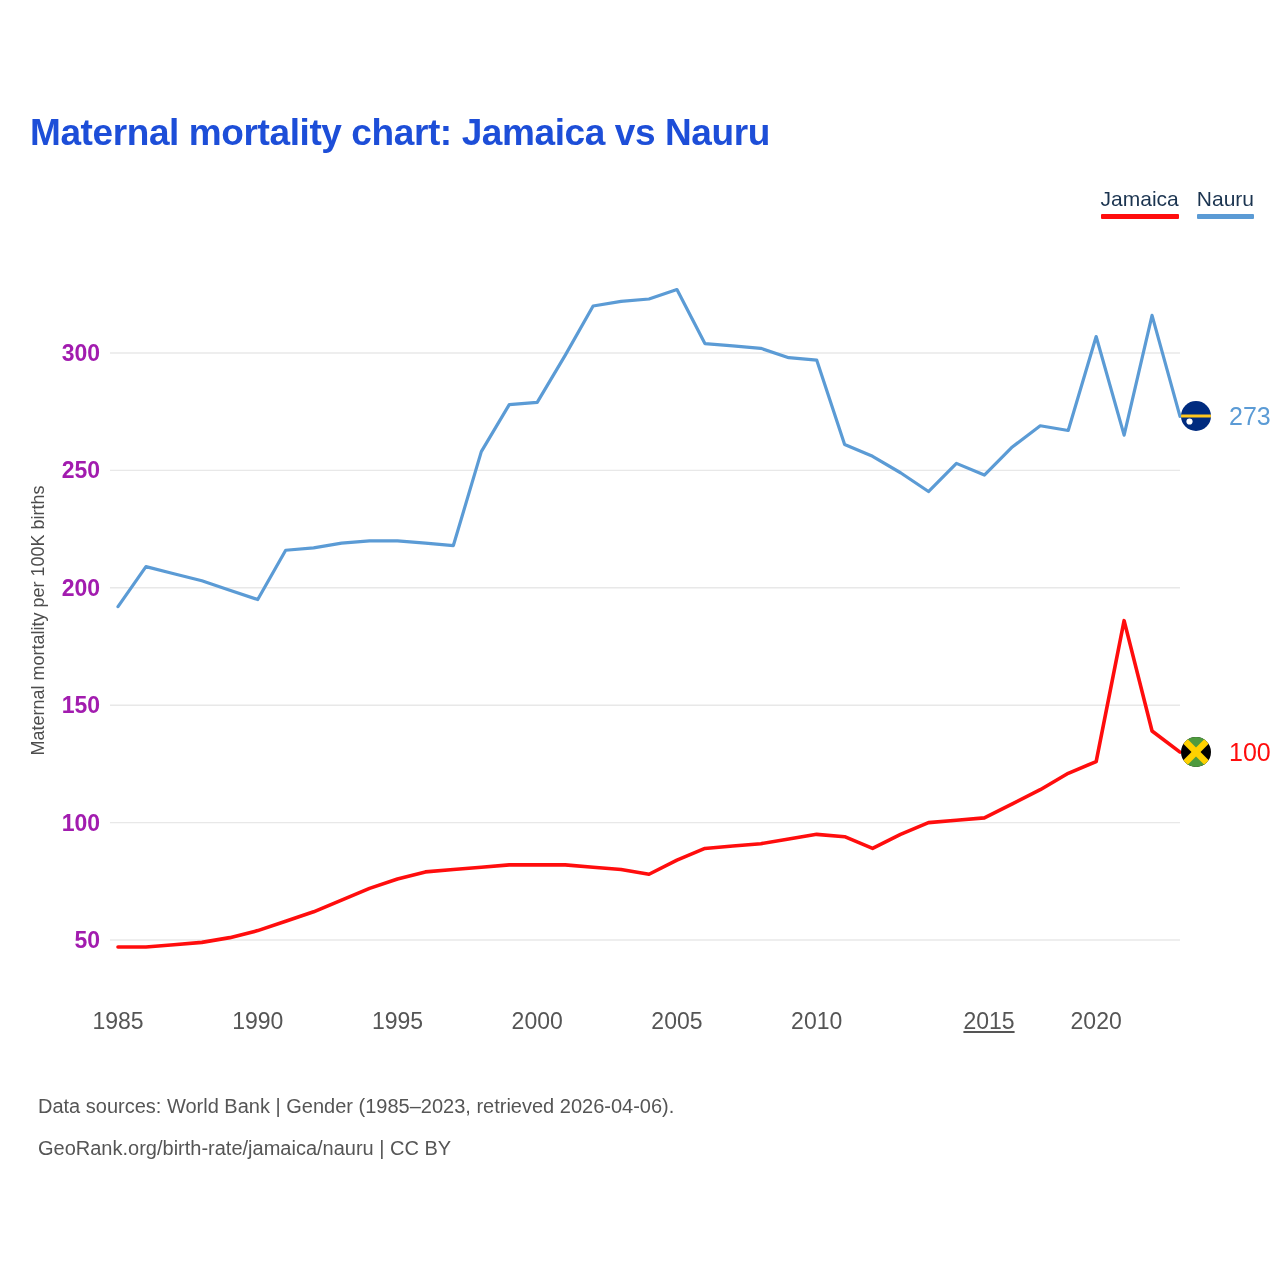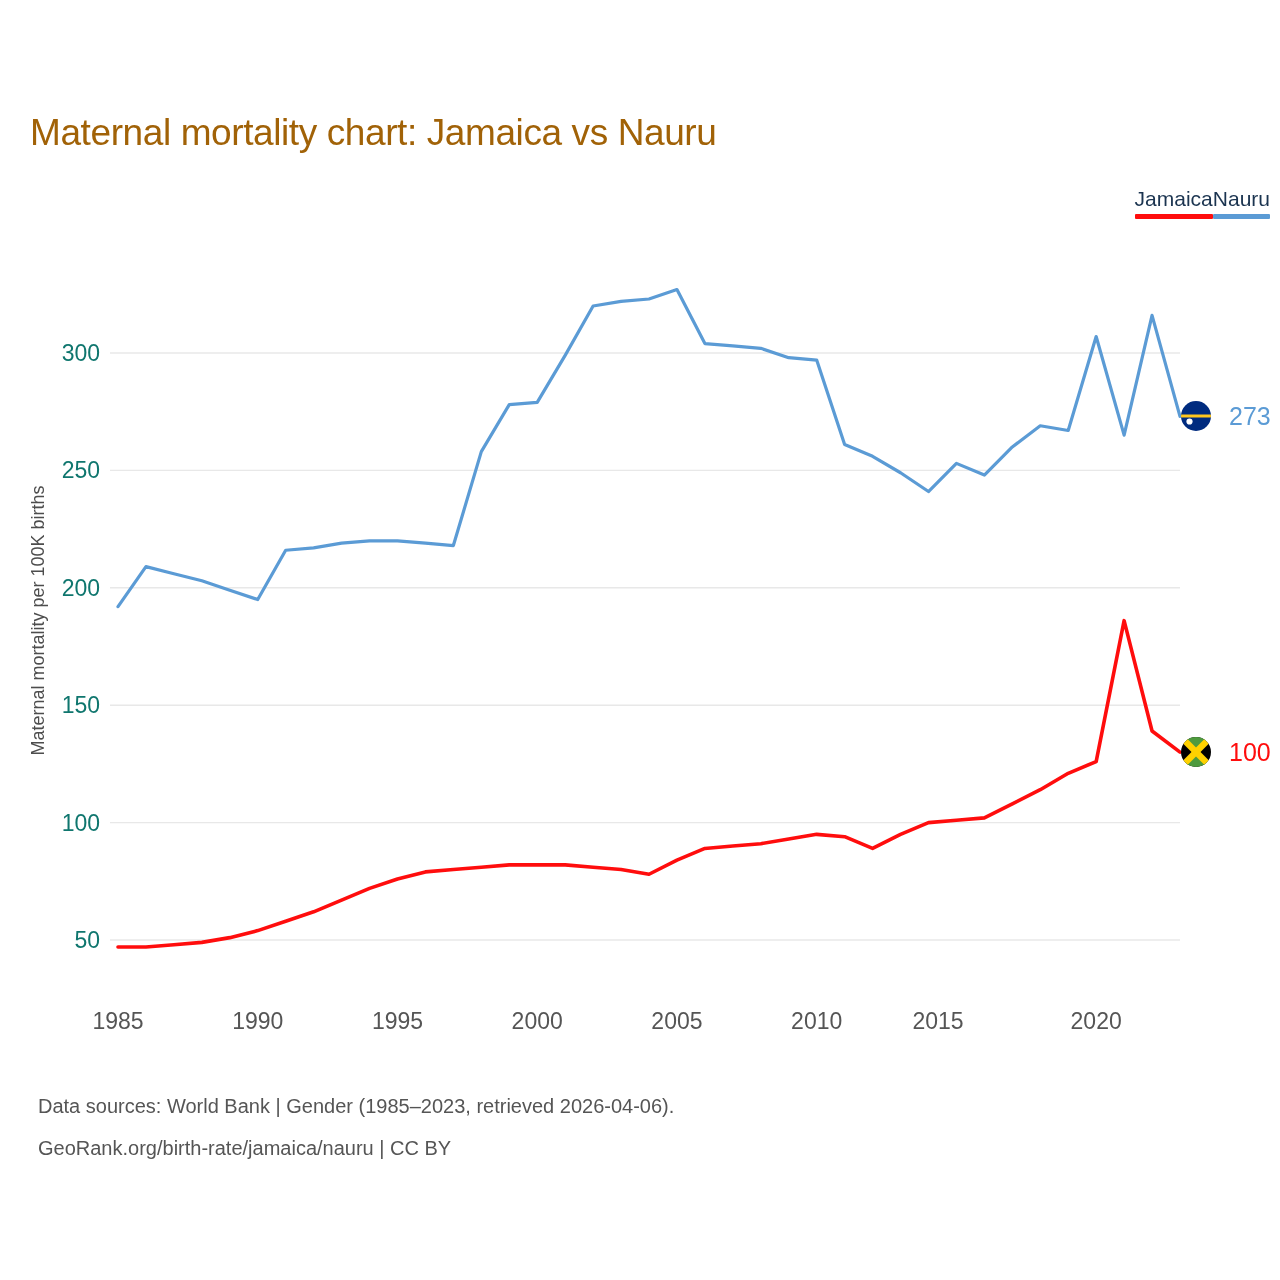--- a/index.html
+++ b/index.html
@@ -20,33 +20,34 @@
     position: relative;
     width: 1280px;
     height: 1280px;
   }
   
   #chart-title {
     position: absolute;
     left: 30px;
     top: 112px;
     font-size: 37px;
-    font-weight: normal;
-    color: #a16207;
+    font-weight: bold;
+    color: #1d4ed8;
     letter-spacing: -0.4px;
     white-space: nowrap;
   }
   
   #legend {
     position: absolute;
-    right: 10px;
+    right: 26px;
     top: 186px;
     display: flex;
     flex-direction: row;
     align-items: flex-start;
+    gap: 18px;
   }
   .legend-item {
     display: flex;
     flex-direction: column;
     align-items: stretch;
   }
   .legend-label {
     font-size: 21px;
     color: #1b3450;
     line-height: 25px;
@@ -89,22 +90,23 @@
     font-size: 18px;
     color: #4d4d4d;
     white-space: nowrap;
   }
   .y-tick-label {
     position: absolute;
     right: 0;
     width: 72px;
     text-align: right;
     font-size: 23px;
-    color: #0f766e;
+    color: #a21caf;
     transform: translateY(-50%);
+    font-weight: bold;
   }
   .x-tick-label {
     position: absolute;
     top: 1008px;
     font-size: 23px;
     color: #555555;
     transform: translateX(-50%);
     white-space: nowrap;
   }
   
@@ -168,21 +170,21 @@
       <div class="y-tick-label" style="top: 470.4px; left: 28px;">250</div>
       <div class="y-tick-label" style="top: 353px; left: 28px;">300</div>
     </div>
   <div id="ticks-x">
       <div class="x-tick-label" style="left: 118px;">1985</div>
       <div class="x-tick-label" style="left: 257.737px; text-align: right;">1990</div>
       <div class="x-tick-label" style="left: 397.474px;">1995</div>
       <div class="x-tick-label" style="left: 537.211px;">2000</div>
       <div class="x-tick-label" style="left: 676.947px;">2005</div>
       <div class="x-tick-label" style="left: 816.684px;">2010</div>
-      <div class="x-tick-label" style="left: 938px;">2015</div>
+      <div class="x-tick-label" style="left: 989px; text-decoration: underline;">2015</div>
       <div class="x-tick-label" style="left: 1096.16px;">2020</div>
     </div>
 
   <svg id="plot-area" viewBox="0 0 1280 1280" xmlns="http://www.w3.org/2000/svg">
     <g id="gridlines">
         <line x1="110" x2="1180" y1="940" y2="940" stroke="#e8e8e8" stroke-width="1.4"></line>
         <line x1="110" x2="1180" y1="822.6" y2="822.6" stroke="#e8e8e8" stroke-width="1.4"></line>
         <line x1="110" x2="1180" y1="705.2" y2="705.2" stroke="#e8e8e8" stroke-width="1.4"></line>
         <line x1="110" x2="1180" y1="587.8" y2="587.8" stroke="#e8e8e8" stroke-width="1.4"></line>
         <line x1="110" x2="1180" y1="470.4" y2="470.4" stroke="#e8e8e8" stroke-width="1.4"></line>

